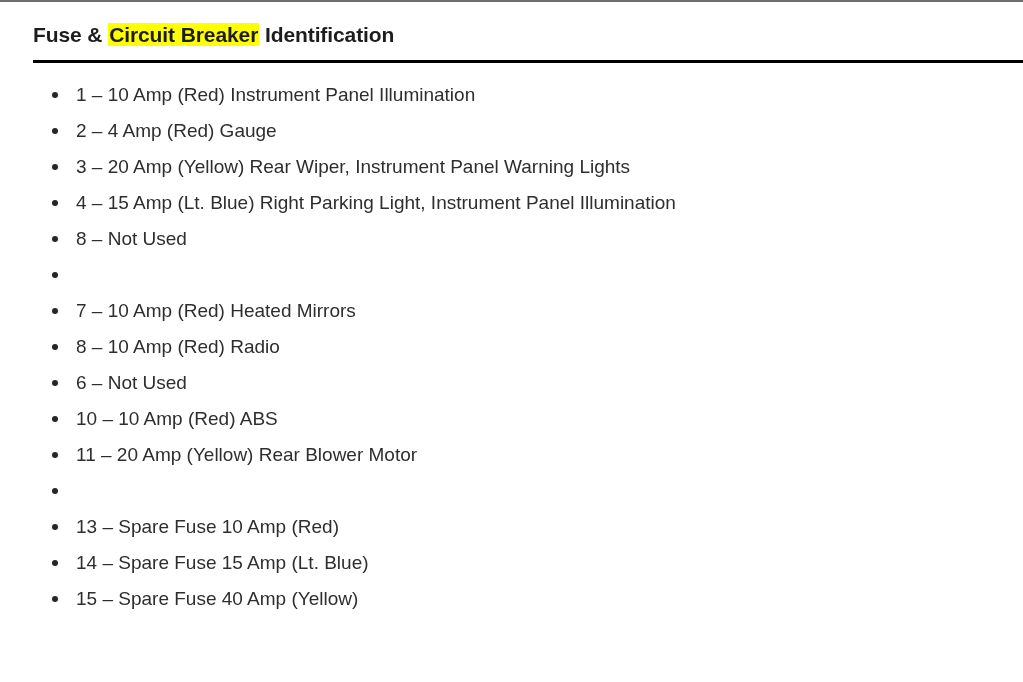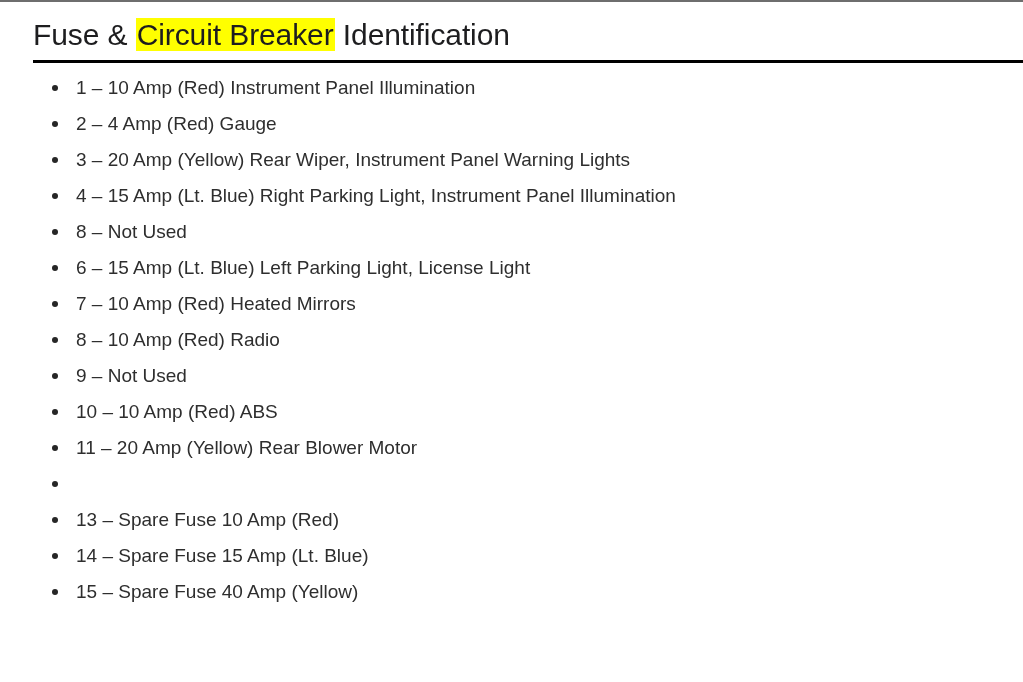--- a/index.html
+++ b/index.html
@@ -41,22 +41,22 @@
   
   .heading-block {
     position: absolute;
     left: 33px;
     top: 18px;
     right: 0;
   }
 
   .page-title {
     margin: 0;
-    font-size: 30px;
-    font-weight: normal;
+    font-size: 21px;
+    font-weight: bold;
     line-height: 34px;
     color: #1d1d1f;
     letter-spacing: -0.1px;
     white-space: nowrap;
   }
 
   .hl {
     background: #ffff00;
     color: #1d1d1f;
     padding: 0 1px;
@@ -68,21 +68,21 @@
     top: 60px;
     width: 990px;
     height: 3px;
     background: #000000;
   }
 
   
   .fuse-list {
     position: absolute;
     left: 0;
-    top: 70px;
+    top: 77px;
     margin: 0;
     padding: 0;
     list-style: none;
     width: 892px;
   }
 
   .fuse-item {
     position: relative;
     height: 36px;
     line-height: 36px;
@@ -137,33 +137,32 @@
     <li class="fuse-item">
       <span class="bullet"></span>
       <span class="item-text">4 – 15 Amp (Lt. Blue) Right Parking Light, Instrument Panel Illumination</span>
     </li>
     <li class="fuse-item">
       <span class="bullet"></span>
       <span class="item-text">8 – Not Used</span>
     </li>
     <li class="fuse-item">
       <span class="bullet"></span>
-      <span class="item-text">6 – 15 Amp (Lt. Blue) Left Parking Light, License Light</span>
     </li>
     <li class="fuse-item">
       <span class="bullet"></span>
       <span class="item-text">7 – 10 Amp (Red) Heated Mirrors</span>
     </li>
     <li class="fuse-item">
       <span class="bullet"></span>
       <span class="item-text">8 – 10 Amp (Red) Radio</span>
     </li>
     <li class="fuse-item">
       <span class="bullet"></span>
-      <span class="item-text">9 – Not Used</span>
+      <span class="item-text">6 – Not Used</span>
     </li>
     <li class="fuse-item">
       <span class="bullet"></span>
       <span class="item-text">10 – 10 Amp (Red) ABS</span>
     </li>
     <li class="fuse-item">
       <span class="bullet"></span>
       <span class="item-text">11 – 20 Amp (Yellow) Rear Blower Motor</span>
     </li>
     <li class="fuse-item">

